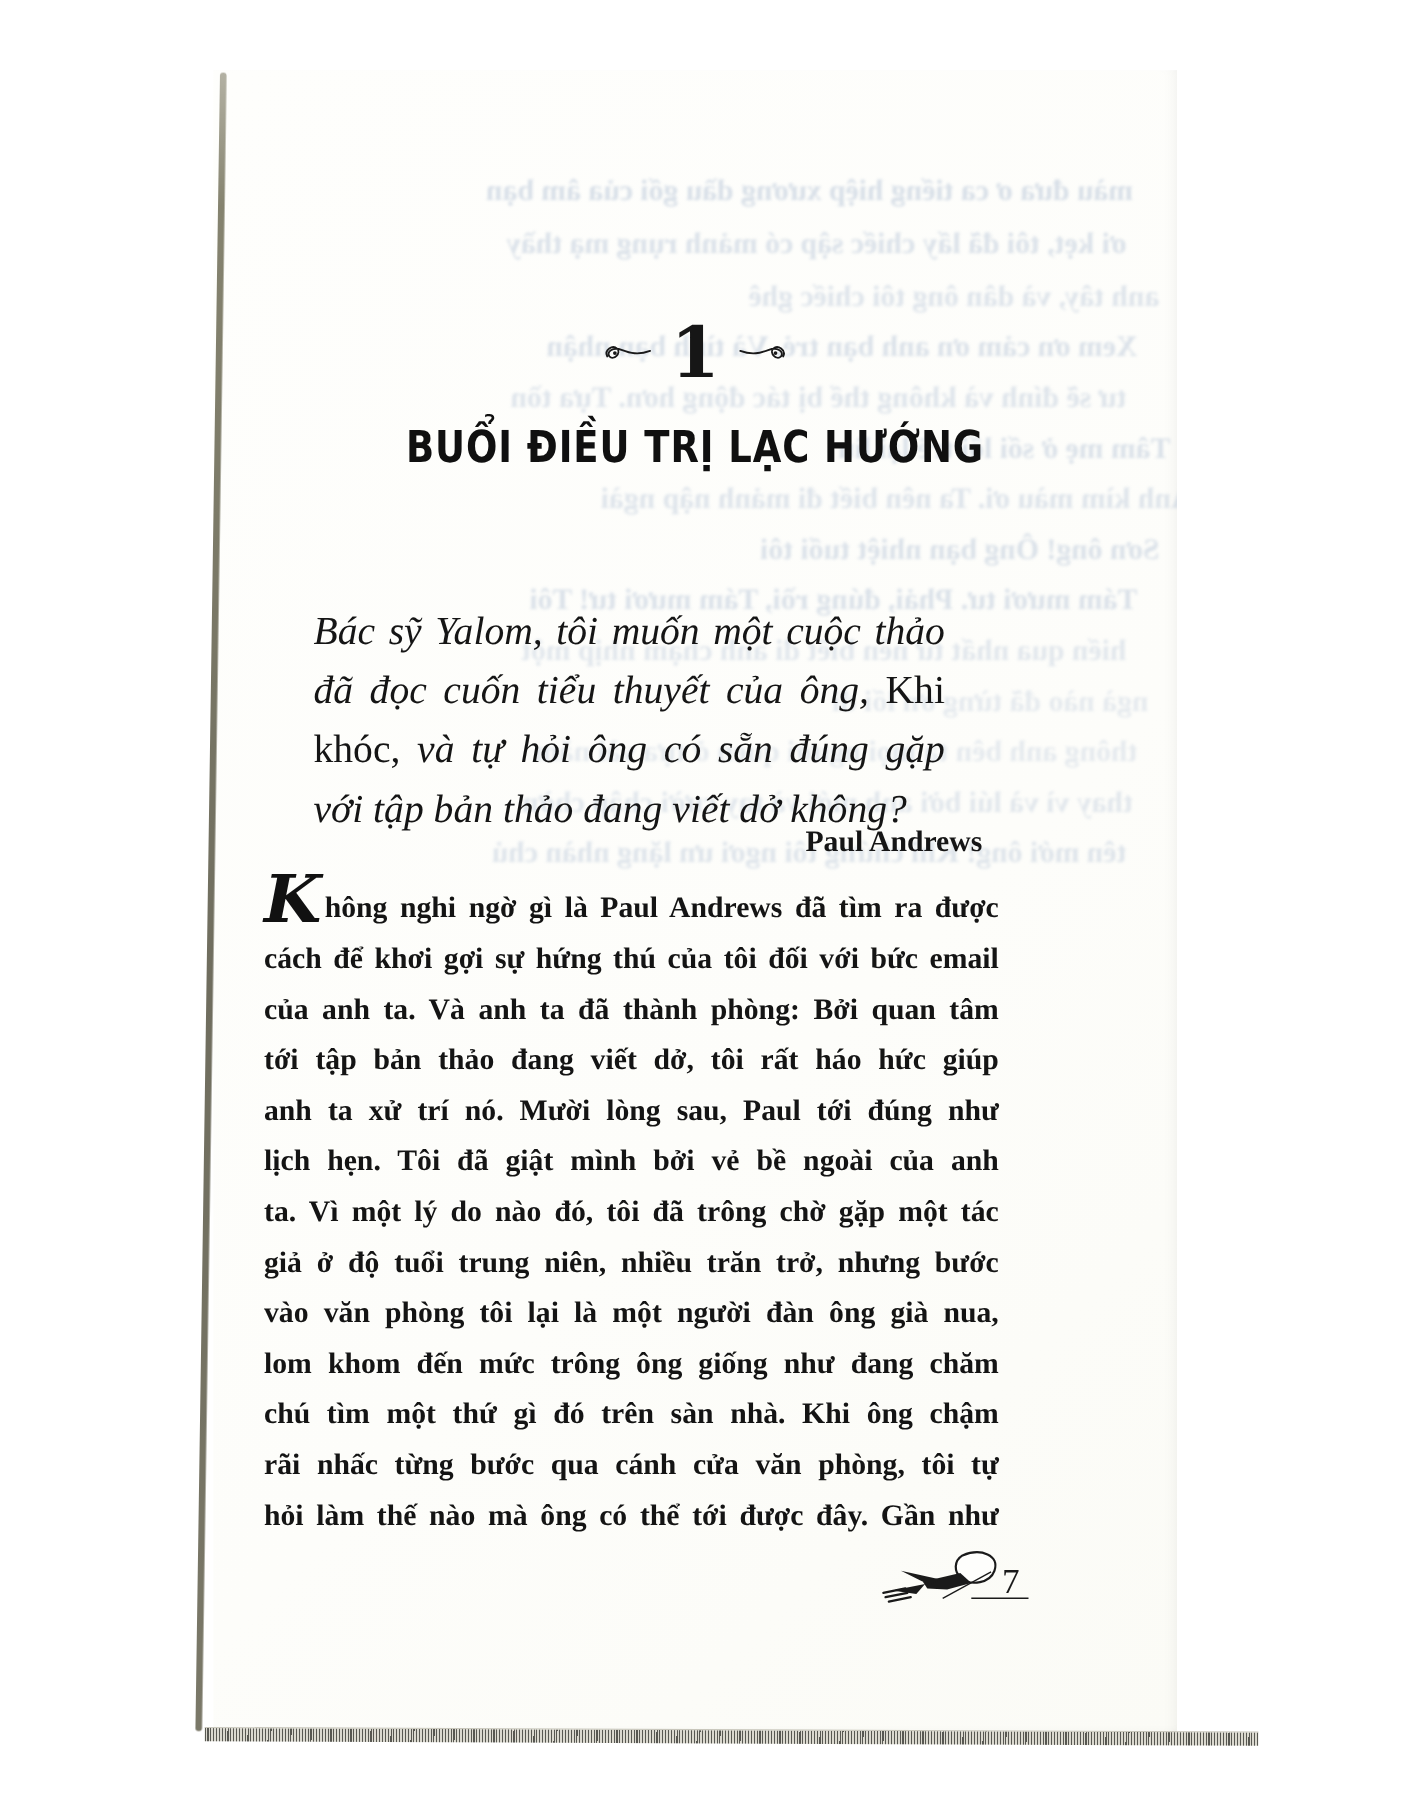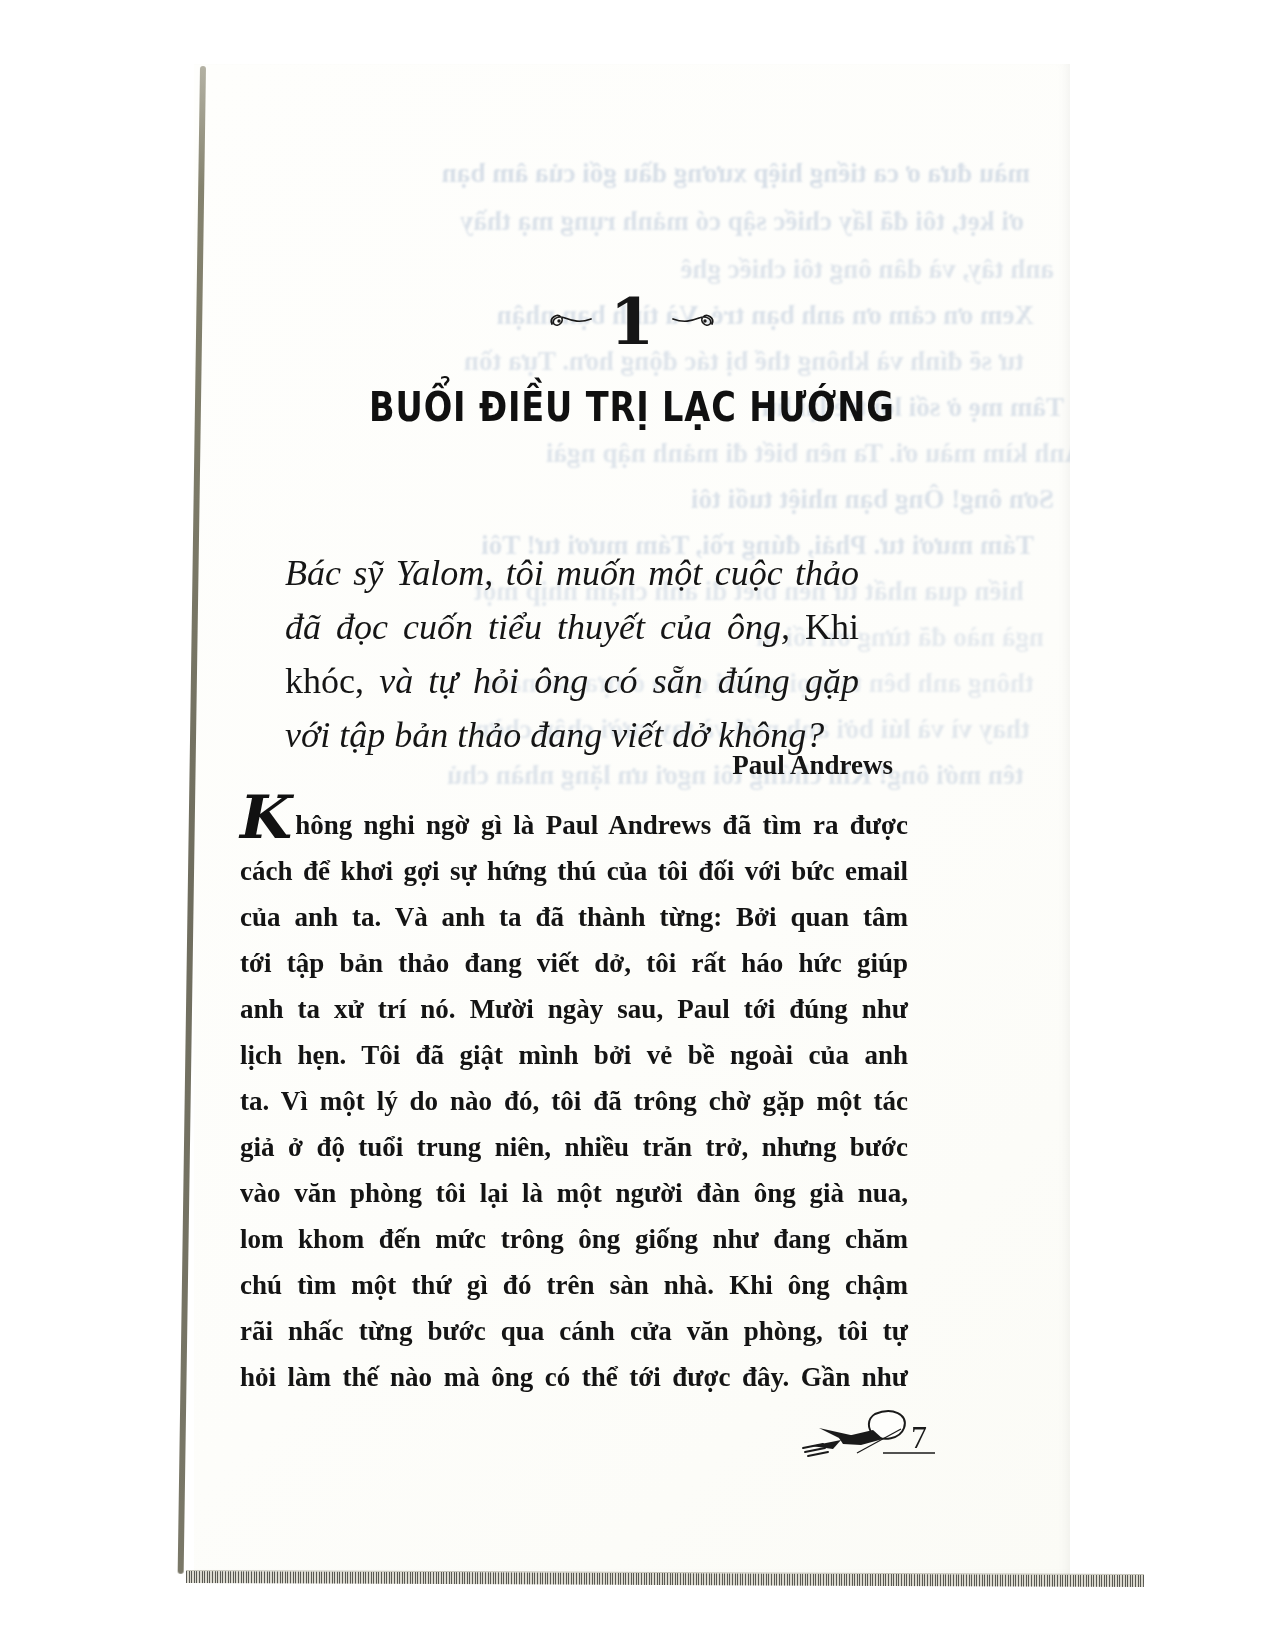--- a/index.html
+++ b/index.html
@@ -88,23 +88,23 @@
         <div class="ep-line"><span>đã đọc cuốn tiểu thuyết của ông, </span><span class="roman">Khi Nietzsche</span></div>
         <div class="ep-line"><span class="roman">khóc, </span><span>và tự hỏi ông có sẵn đúng gặp một tác giả</span></div>
         <div class="ep-line last"><span>với tập bản thảo đang viết dở không?</span></div>
       </div>
 
     <div class="attribution">Paul Andrews</div>
 
     <div class="body-paragraph">
         <div class="body-line"><span class="initial">K</span><span>hông nghi ngờ gì là Paul Andrews đã tìm ra được</span></div>
         <div class="body-line"><span>cách để khơi gợi sự hứng thú của tôi đối với bức email</span></div>
-        <div class="body-line"><span>của anh ta. Và anh ta đã thành từng: Bởi quan tâm</span></div>
+        <div class="body-line"><span>của anh ta. Và anh ta đã thành phòng: Bởi quan tâm</span></div>
         <div class="body-line"><span>tới tập bản thảo đang viết dở, tôi rất háo hức giúp</span></div>
-        <div class="body-line"><span>anh ta xử trí nó. Mười ngày sau, Paul tới đúng như</span></div>
+        <div class="body-line"><span>anh ta xử trí nó. Mười lòng sau, Paul tới đúng như</span></div>
         <div class="body-line"><span>lịch hẹn. Tôi đã giật mình bởi vẻ bề ngoài của anh</span></div>
         <div class="body-line"><span>ta. Vì một lý do nào đó, tôi đã trông chờ gặp một tác</span></div>
         <div class="body-line"><span>giả ở độ tuổi trung niên, nhiều trăn trở, nhưng bước</span></div>
         <div class="body-line"><span>vào văn phòng tôi lại là một người đàn ông già nua,</span></div>
         <div class="body-line"><span>lom khom đến mức trông ông giống như đang chăm</span></div>
         <div class="body-line"><span>chú tìm một thứ gì đó trên sàn nhà. Khi ông chậm</span></div>
         <div class="body-line"><span>rãi nhấc từng bước qua cánh cửa văn phòng, tôi tự</span></div>
         <div class="body-line"><span>hỏi làm thế nào mà ông có thể tới được đây. Gần như</span></div>
       </div>
 

